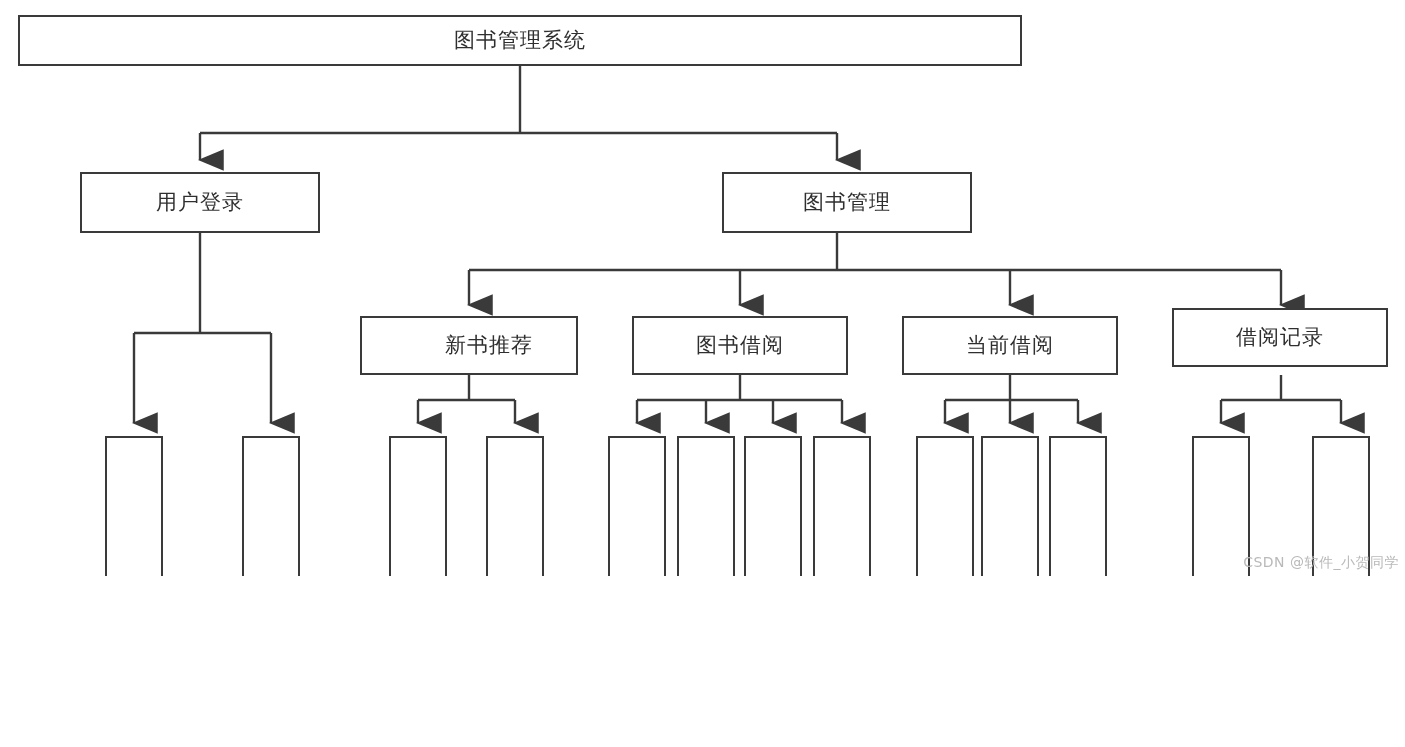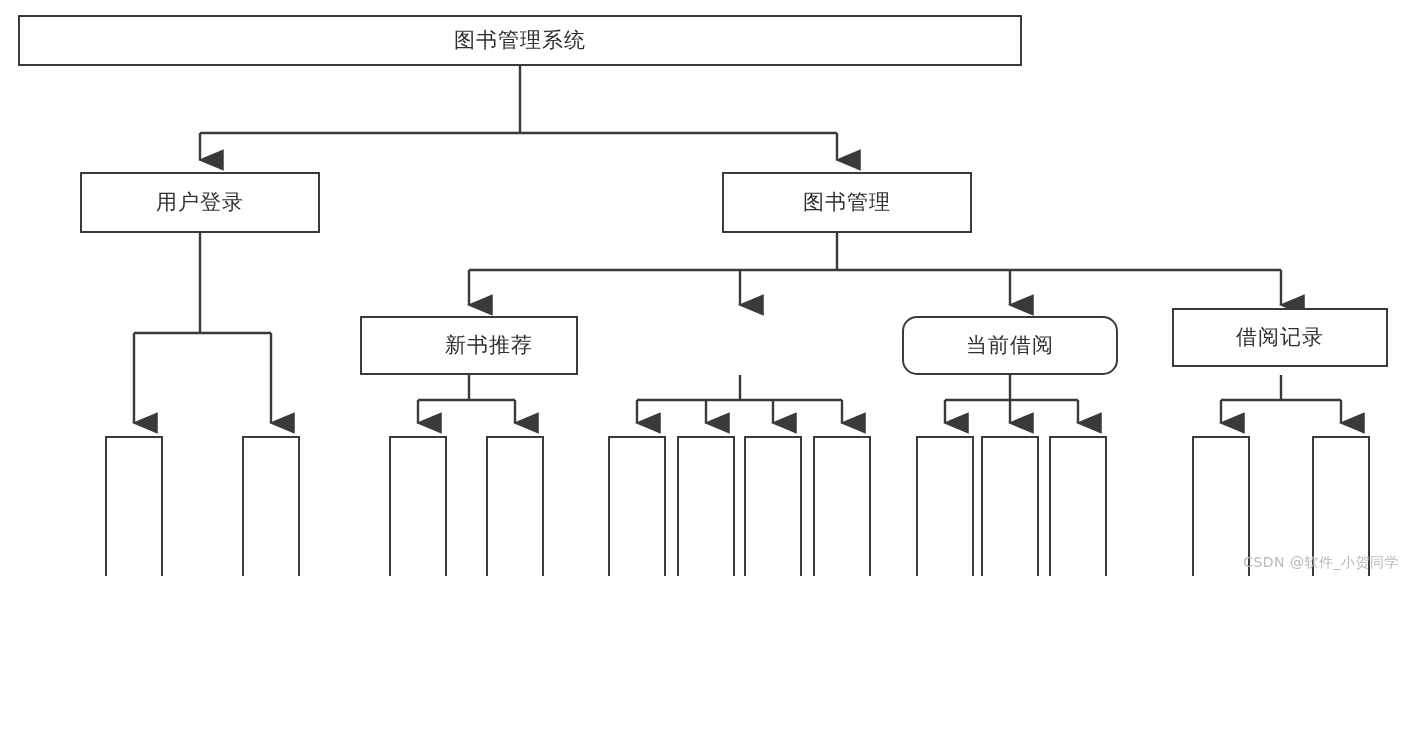--- a/index.html
+++ b/index.html
@@ -126,21 +126,24 @@
   <div class="node horiz" style="left:80px; top:172px; width:240px; height:61px;">
     <span class="label">用户登录</span>
   </div>
   <div class="node horiz" style="left:712px; top:172px; width:250px; height:61px;margin-left:10px;">
     <span class="label">图书管理</span>
   </div>
 
   <div class="node horiz" style="left:360px; top:316px; width:218px; height:59px;padding-left:40px;">
     <span class="label">新书推荐</span>
   </div>
-  <div class="node horiz" style="left:902px; top:316px; width:216px; height:59px;border-radius:15px;">
+  <div class="node horiz" style="left:632px; top:316px; width:216px; height:59px;">
+    <span class="label">图书借阅</span>
+  </div>
+  <div class="node horiz" style="left:902px; top:316px; width:216px; height:59px;">
     <span class="label">当前借阅</span>
   </div>
   <div class="node horiz" style="left:1172px; top:308px; width:216px; height:59px;">
     <span class="label">借阅记录</span>
   </div>
 
   <div class="node vert" style="left:105px; top:436px; width:58px; height:299px;">
     <span class="label">用户登录</span>
   </div>
   <div class="node vert" style="left:242px; top:436px; width:58px; height:299px;">

